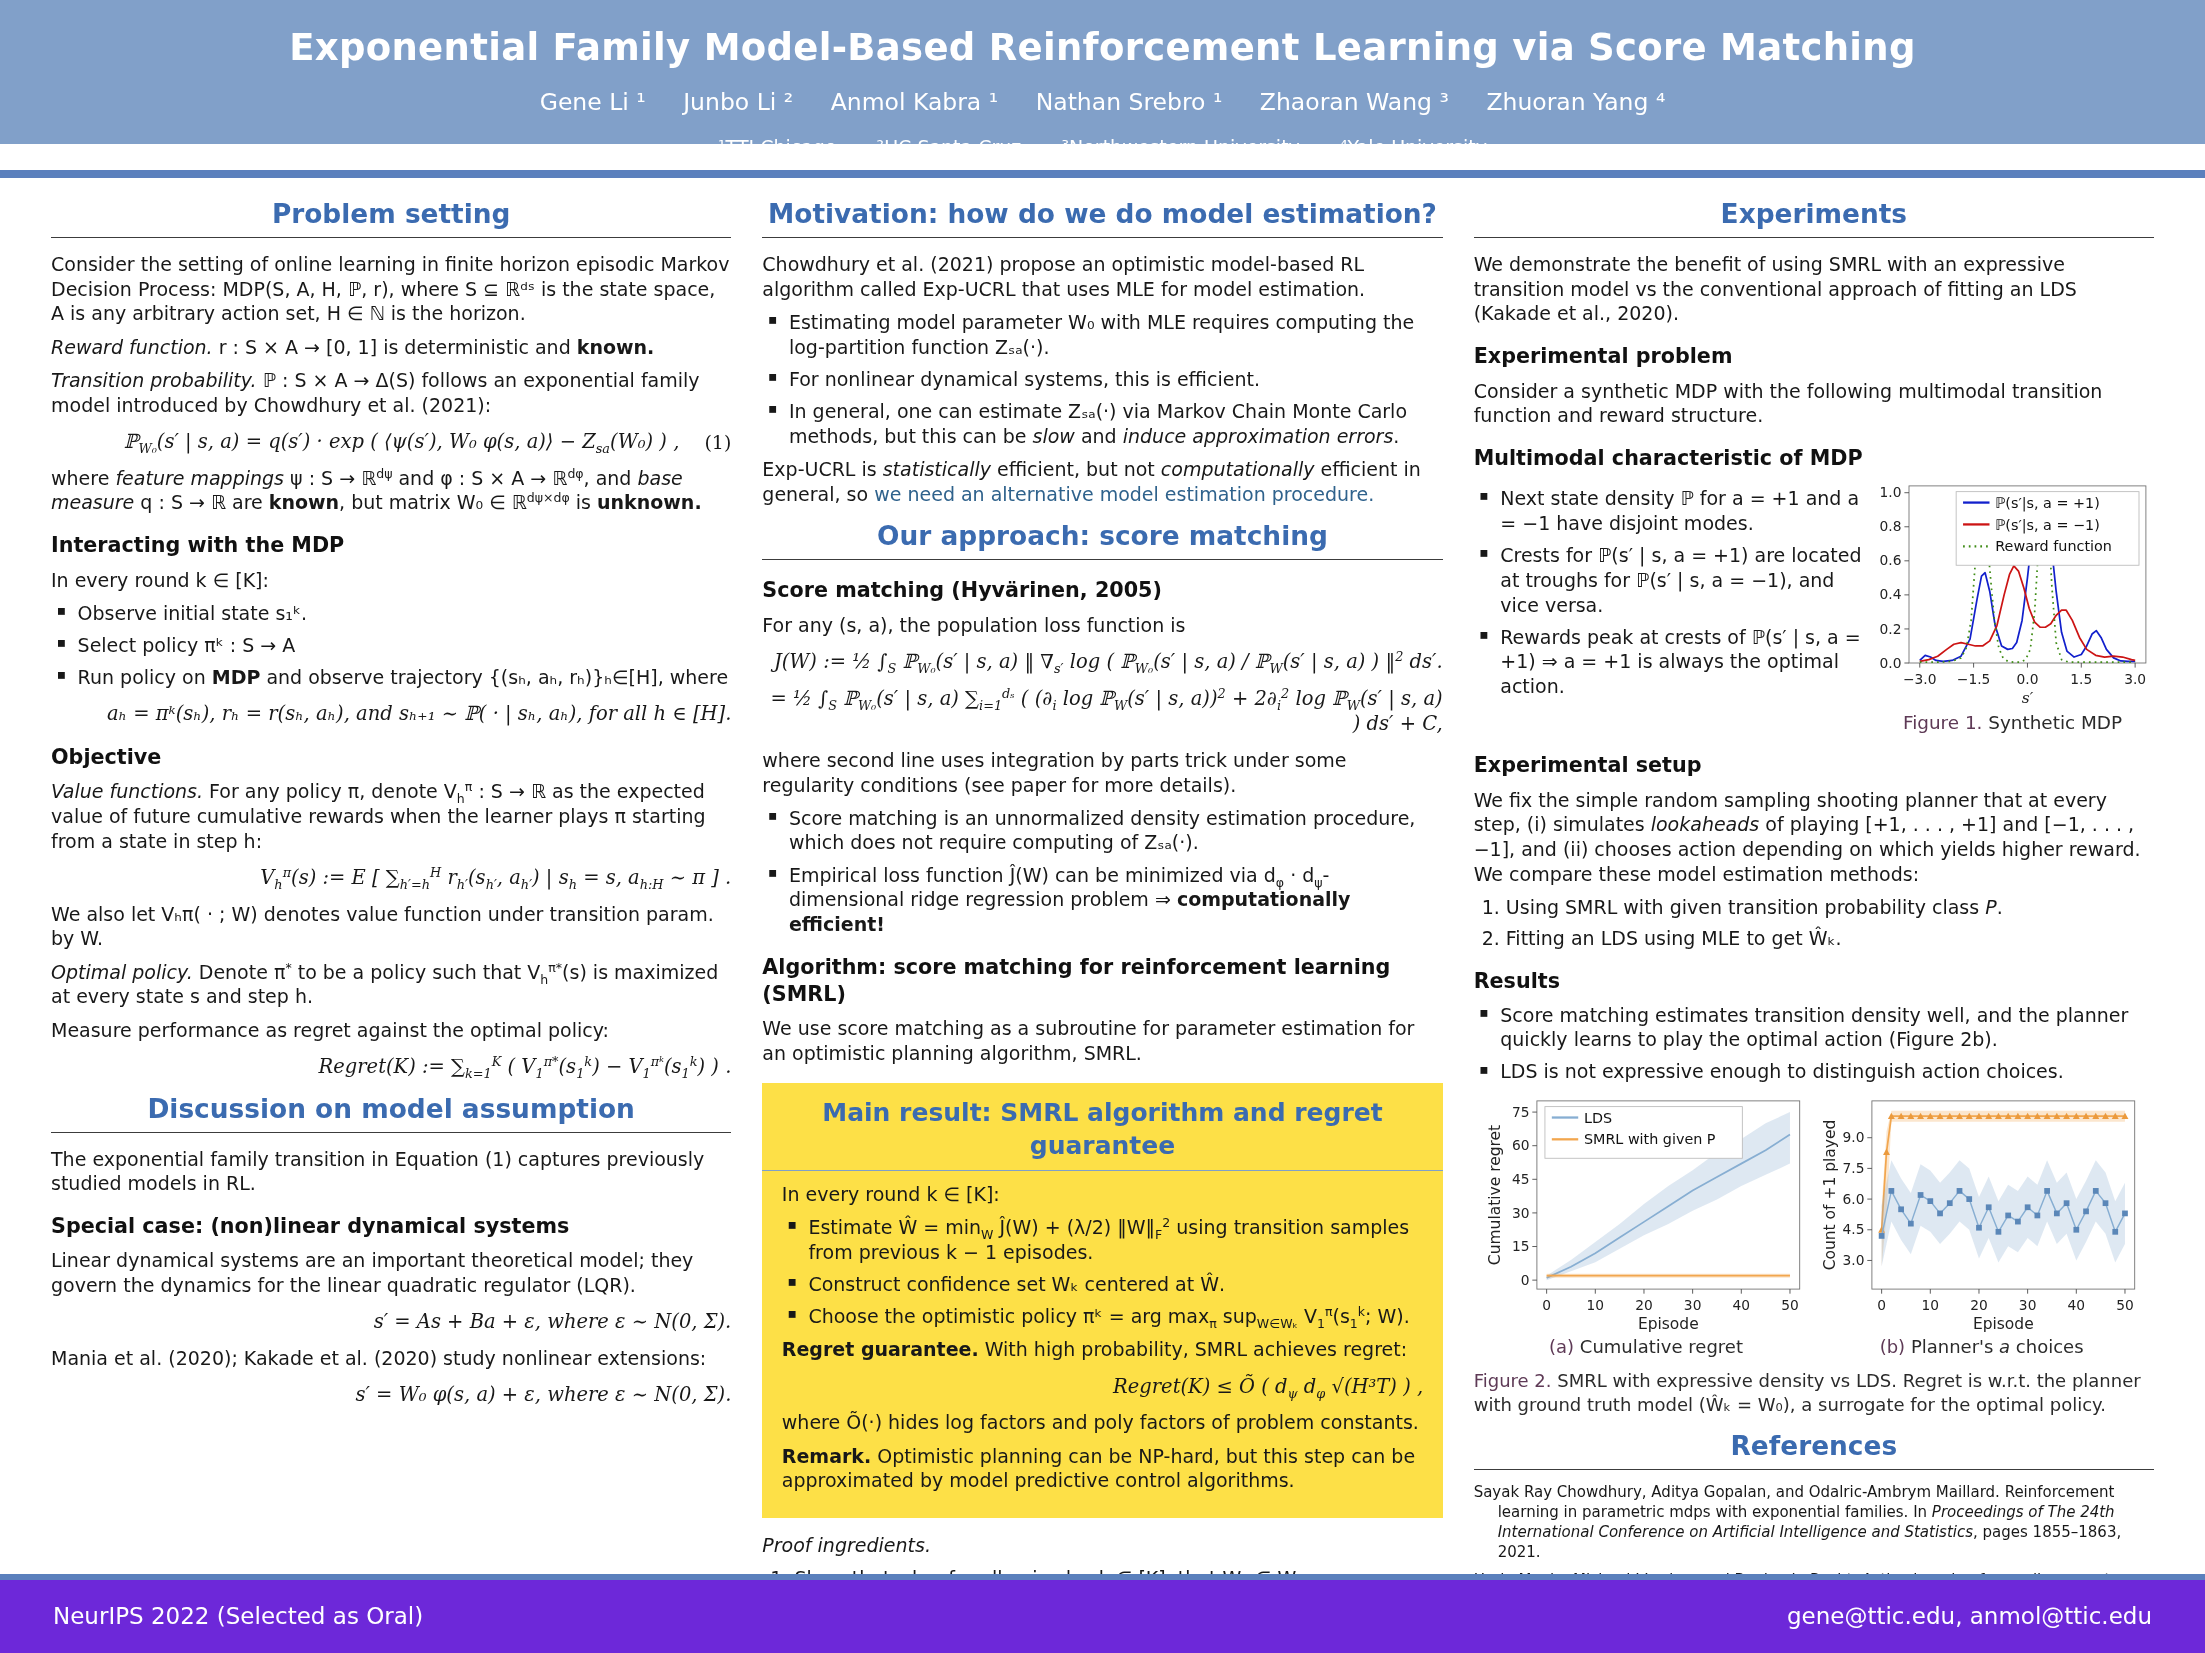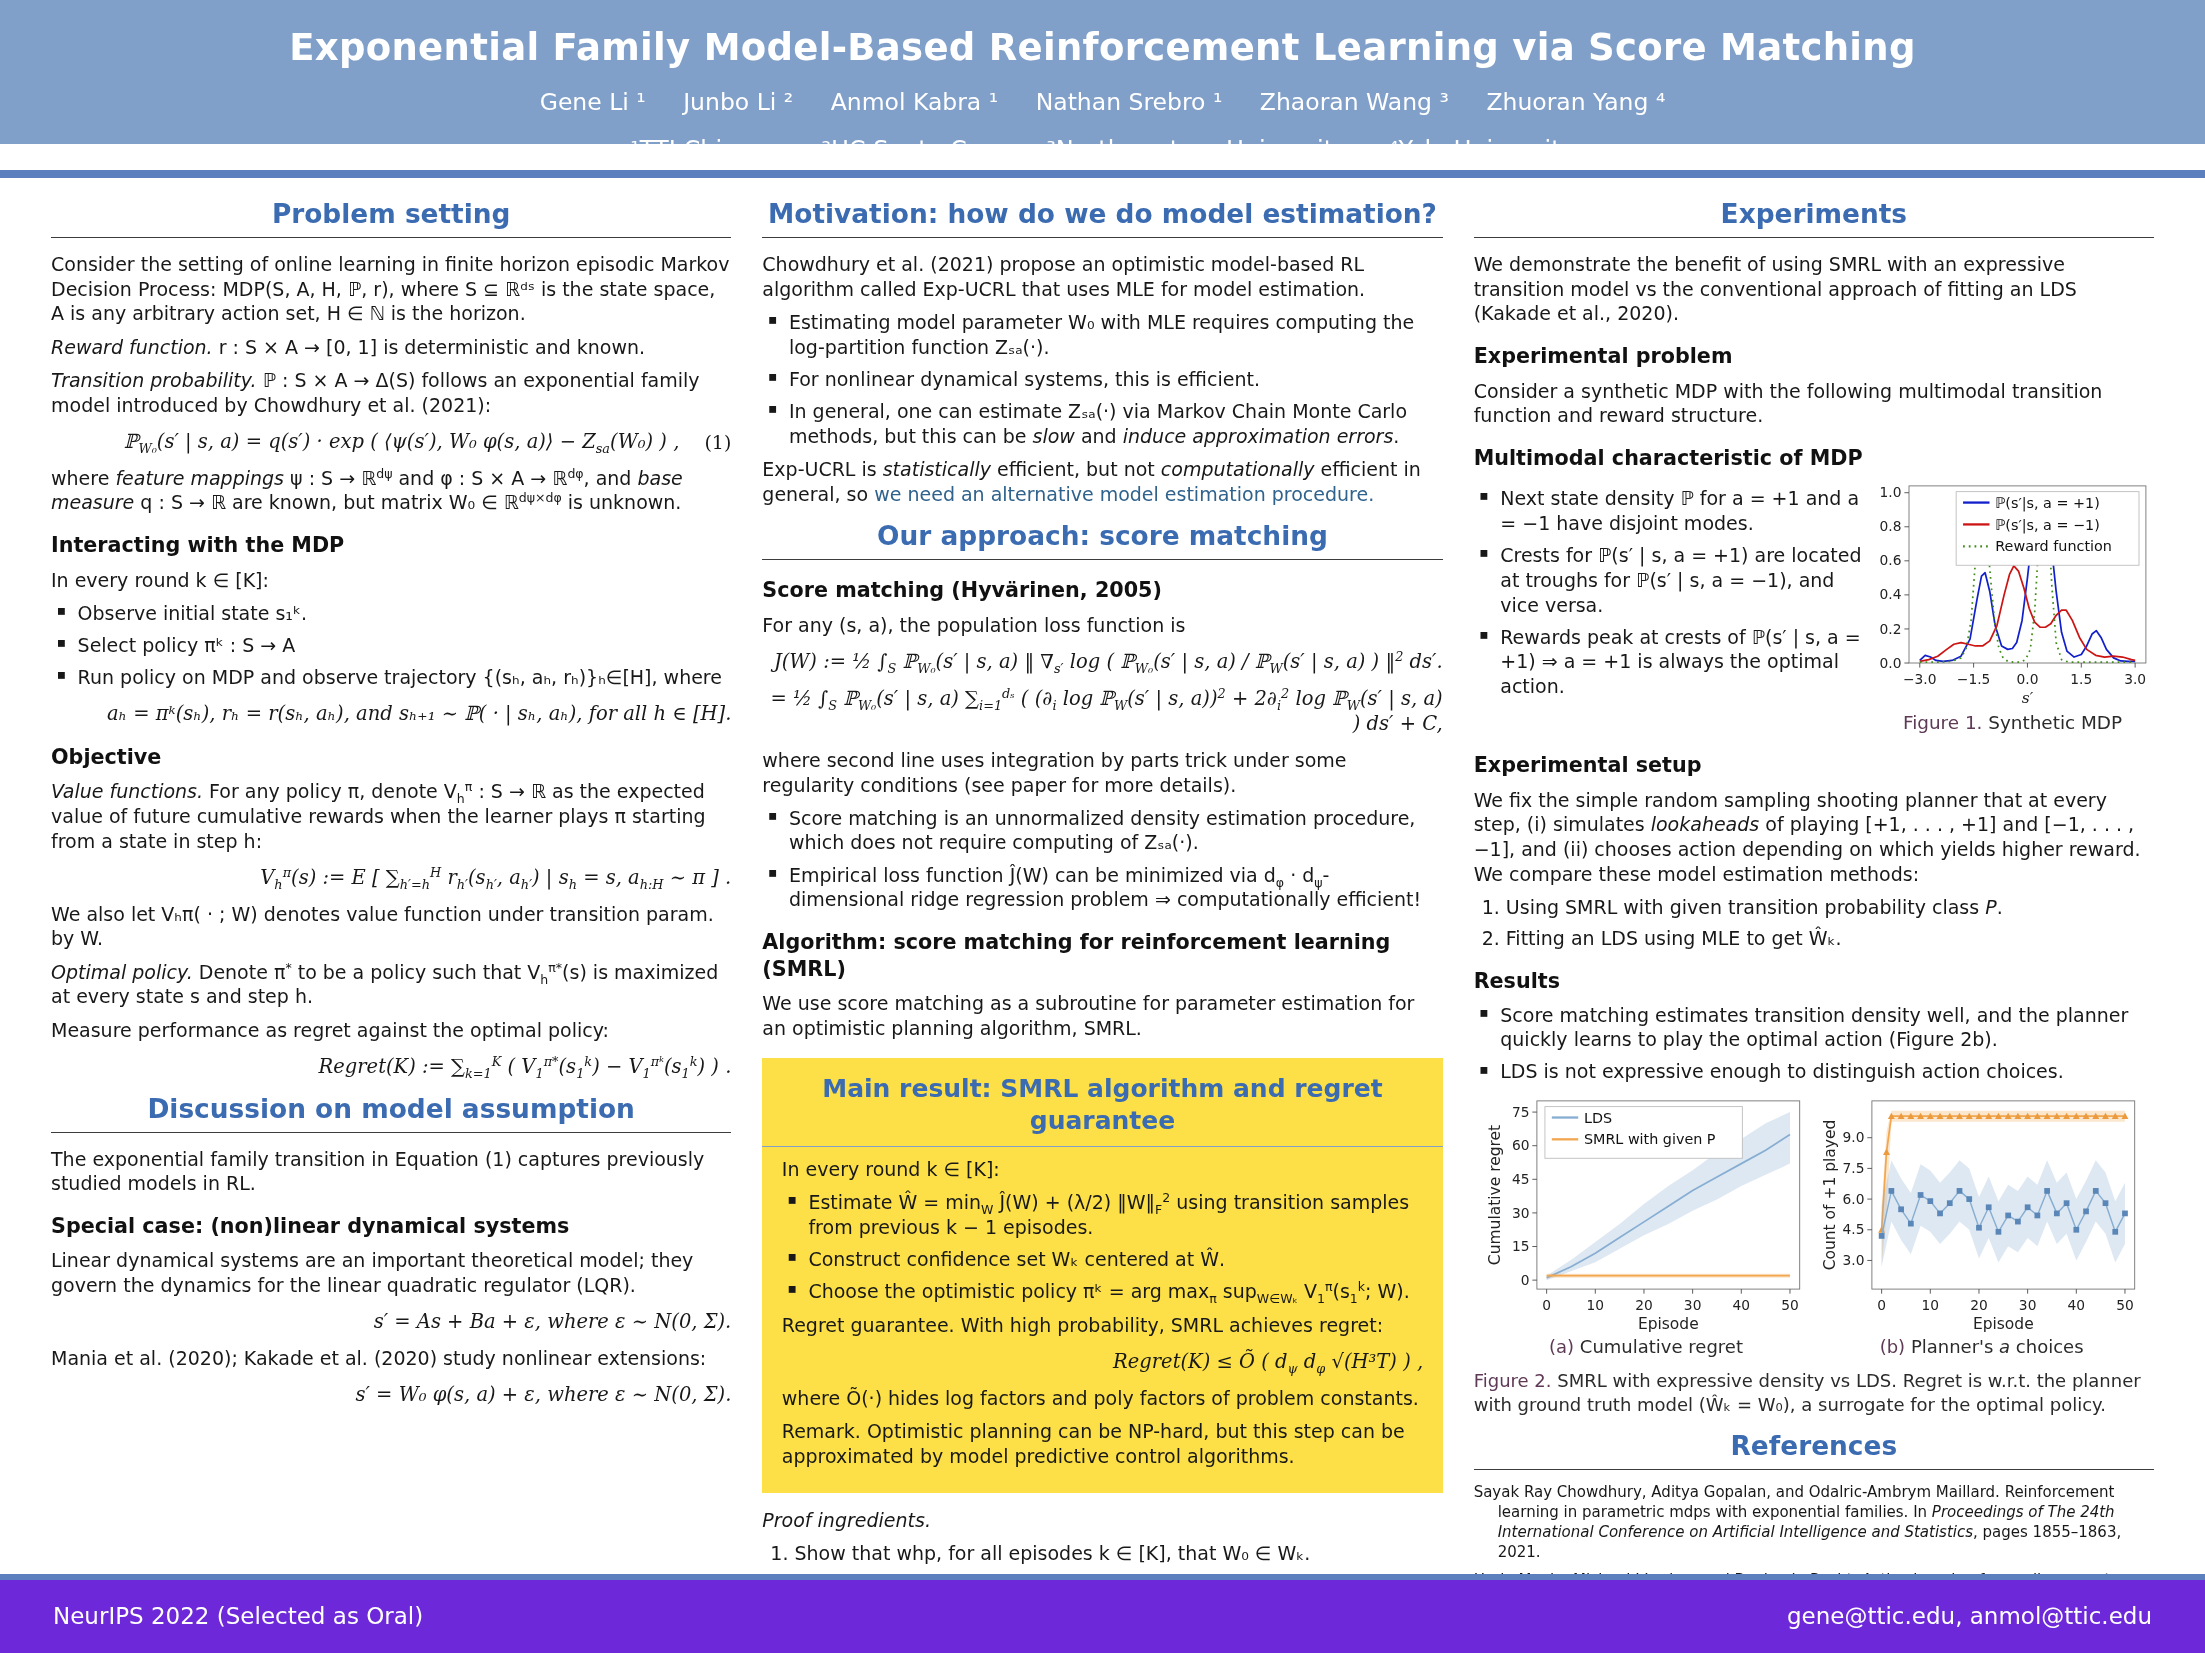--- a/index.html
+++ b/index.html
@@ -8,21 +8,21 @@
     background:#ffffff;color:#181818;
     font-family:"DejaVu Sans","Liberation Sans",sans-serif;
     font-size:19px;line-height:1.3;
   }
   
   .header{position:absolute;top:0;left:0;right:0;height:144px;background:#81a0c9;text-align:center;color:#fff}
   .header-strip{position:absolute;top:170px;left:0;right:0;height:8px;background:#5b80bd}
   .title{font-size:37px;font-weight:bold;padding-top:24px;letter-spacing:0.3px}
   .authors{margin-top:15px;font-size:23.5px}
   .authors span{margin:0 15px}
-  .affils{margin-top:17px;font-size:24px}
+  .affils{margin-top:17px;font-size:19px}
   .affils span{margin:0 17px}
   .footer-strip{position:absolute;top:1574px;left:0;right:0;height:6.9px;background:#5b80bd}
   .footer{position:absolute;top:1580px;left:0;right:0;bottom:0;background:#6d28d9;color:#fff;
     display:flex;justify-content:space-between;align-items:center;padding:0 53px;font-size:23px}
   
   .content{position:absolute;top:178px;left:0;right:0;height:1396px;overflow:hidden;
     display:grid;grid-template-columns:repeat(3,1fr);gap:31px;padding:17px 51px 0}
   .sec-h{color:#3b6bb0;font-weight:bold;font-size:26.4px;text-align:center;margin:12.6px 0 5.7px}
   .sec-h.first{margin-top:2.3px}
   .sec-rule{border:none;border-top:1.7px solid #3c3c3c;margin:0 0 13.8px}
@@ -31,21 +31,21 @@
   .eq{font-family:"DejaVu Serif","Liberation Serif",serif;font-style:italic;text-align:right;
       font-size:19.5px;margin:11.5px 0}
   .eq-wrap{position:relative}
   .eqnum{position:absolute;right:0;top:50%;transform:translateY(-50%);font-family:"DejaVu Serif",serif;font-size:19px}
   ul.bullets{list-style:none;margin:6.9px 0;padding:0 0 0 4.6px}
   ul.bullets li{position:relative;padding-left:22px;margin:7.5px 0}
   ul.bullets li::before{content:"▪";position:absolute;left:1.1px;top:1.1px;font-size:13.8px}
   .numitem{margin:6.9px 0;padding-left:8px}
   sub,sup{font-size:66%;line-height:0}
   .i{font-style:italic}
-  .b{font-weight:normal}
+  .b{font-weight:bold}
   .blue{color:#2f628c}
   .maroon{color:#5e3a56}
   .highlight{color:#2f628c;font-weight:600;text-align:center;font-size:20.7px;line-height:1.42;margin-top:25px}
   
   .box{background:#fde047;padding:12.6px 19.5px 16px;margin:17px 0 15px}
   .box-h{color:#3b6bb0;font-weight:bold;font-size:25px;text-align:center;margin:2.3px 0 8px}
   .box-rule{border:none;border-top:1.7px solid #7fa0c8;margin:0 -19.5px 10.3px}
   
   .fig1-row{display:flex;gap:9px;align-items:flex-start;margin-top:3.4px}
   .fig1-bullets{flex:1 1 auto}

